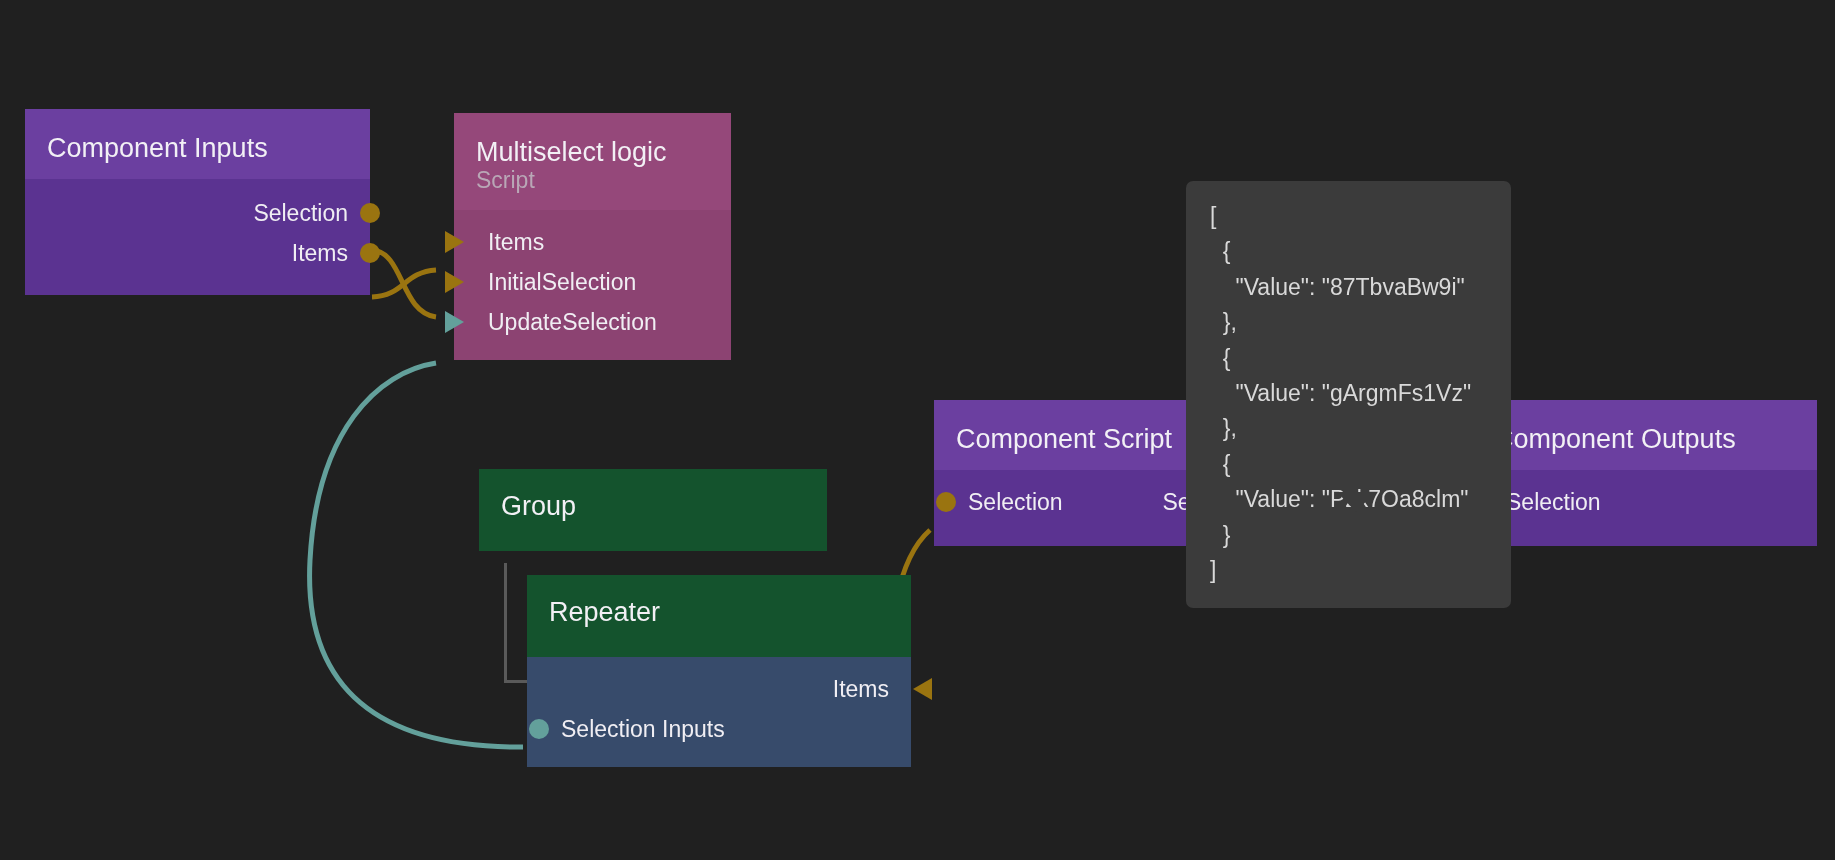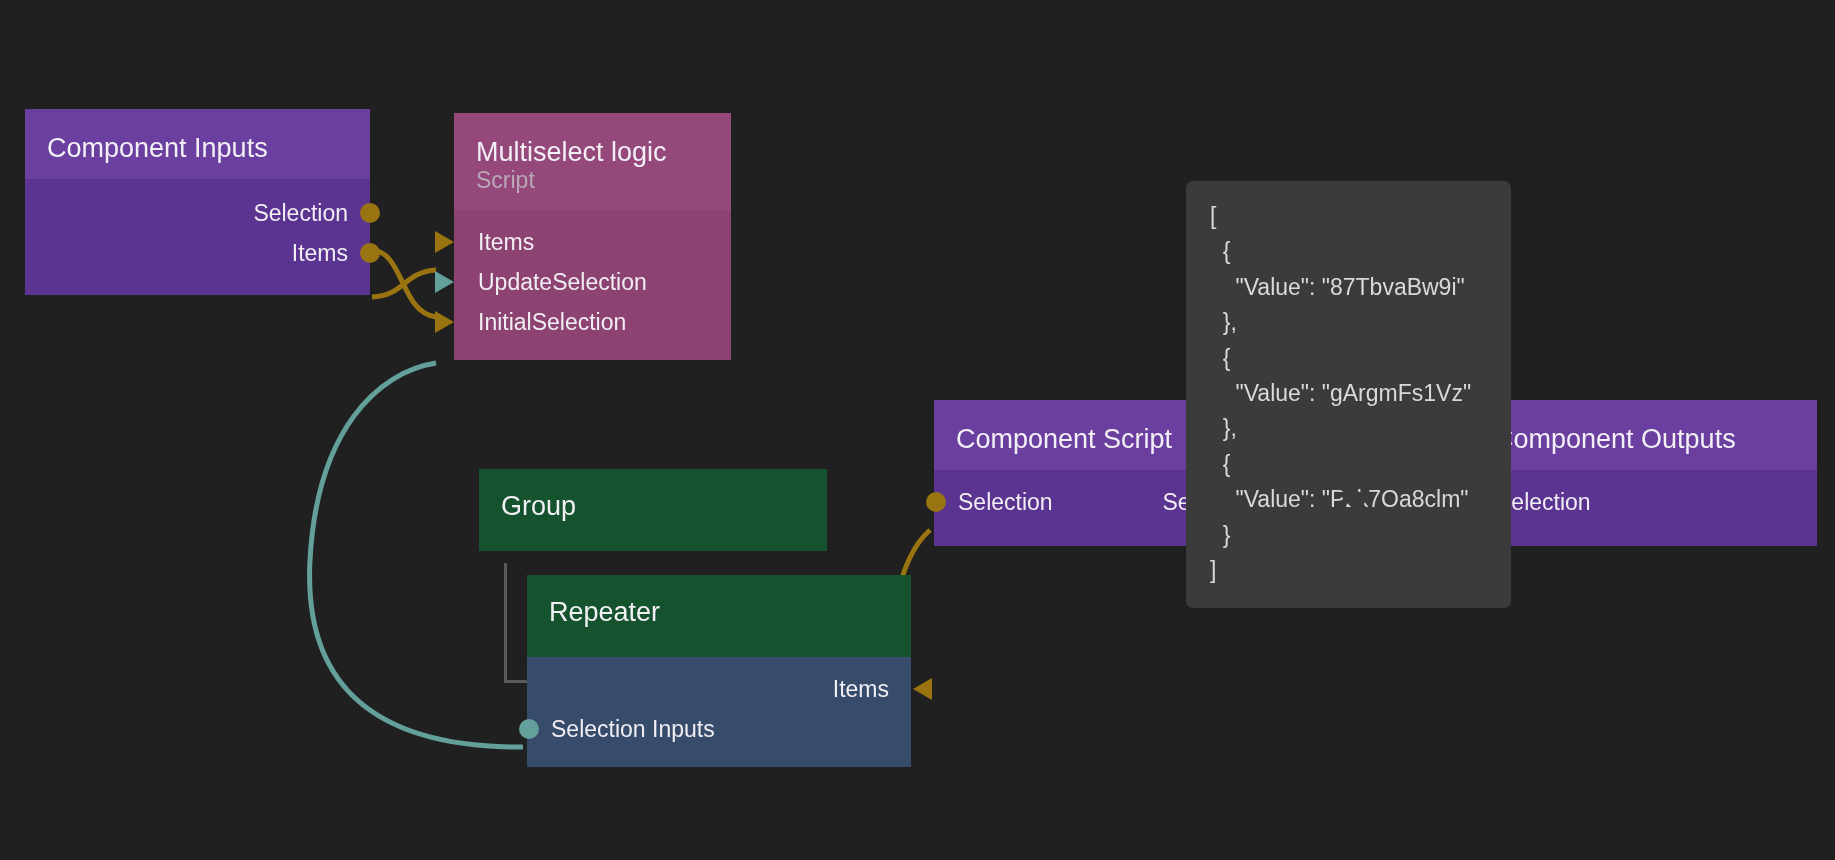--- a/index.html
+++ b/index.html
@@ -47,21 +47,21 @@
   }
   .node-subtitle {
     color: #b9a7b6;
     font-size: 23px;
     line-height: 1.18;
     font-weight: 400;
     white-space: nowrap;
   }
   .node-body {
     box-sizing: border-box;
-    padding: 10px 0 14px 2px;
+    padding: 10px 0 14px 12px;
   }
 
   
   .port-row {
     position: relative;
     display: flex;
     align-items: center;
     height: 40px;
     box-sizing: border-box;
   }
@@ -216,26 +216,26 @@
     <div class="node-header">
       <div class="node-title">Multiselect logic</div>
       <div class="node-subtitle">Script</div>
     </div>
     <div class="node-body">
       <div class="port-row in">
         <span class="conn arrow left"></span>
         <span class="port-label">Items</span>
       </div>
       <div class="port-row in">
+        <span class="conn arrow left"></span>
+        <span class="port-label">InitialSelection</span>
+      </div>
+      <div class="port-row in">
         <span class="conn arrow left event"></span>
         <span class="port-label">UpdateSelection</span>
-      </div>
-      <div class="port-row in">
-        <span class="conn arrow left"></span>
-        <span class="port-label">InitialSelection</span>
       </div>
     </div>
   </div>
 
   <div class="node n-blue" id="node-group">
     <div class="node-header">
       <div class="node-title">Group</div>
     </div>
 
   </div>

